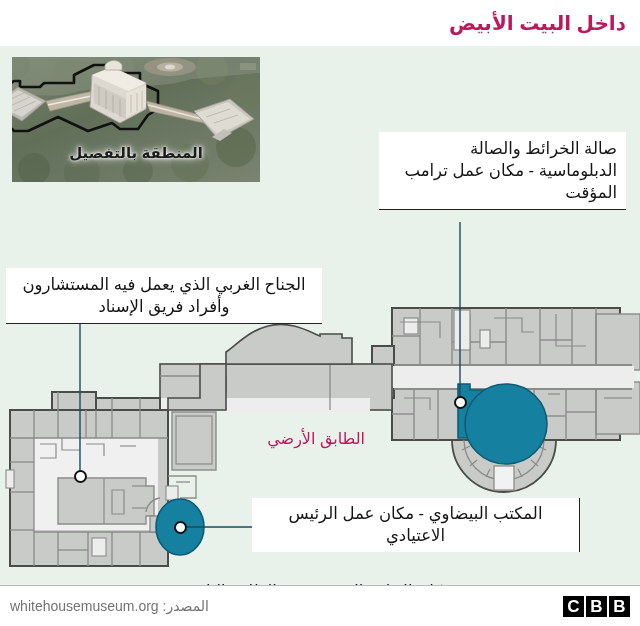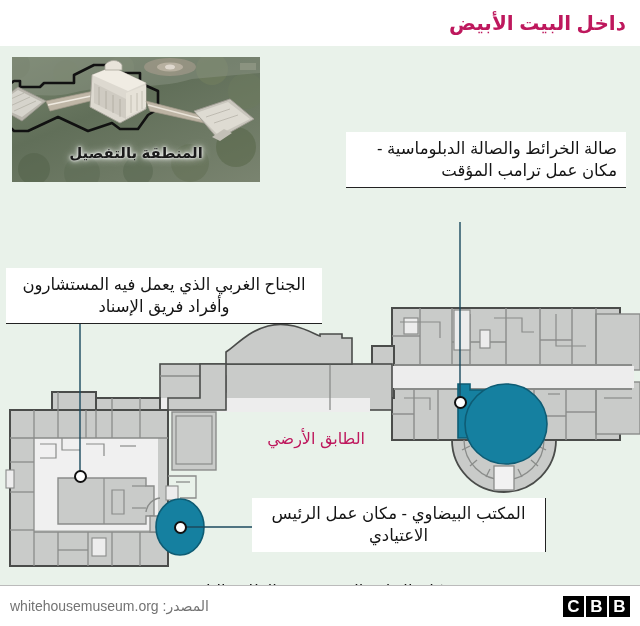--- a/index.html
+++ b/index.html
@@ -76,32 +76,32 @@
     line-height: 1.34;
     padding: 5px 9px 6px 9px;
     box-sizing: border-box;
     border-bottom: 1.4px solid #222;
     text-align: right;
   }
 
   #callout-maproom {
     right: 14px;
     top: 86px;
-    width: 280px;
+    width: 247px;
   }
   #callout-westwing {
     left: 6px;
     top: 222px;
     width: 316px;
     text-align: center;
   }
   #callout-oval {
     left: 252px;
     top: 452px;
-    width: 294px;
+    width: 328px;
     border-bottom: none;
     border-right: 1.4px solid #222;
     text-align: center;
     padding: 4px 10px 6px 10px;
   }
 
   .dot {
     position: absolute;
     width: 13px;
     height: 13px;

